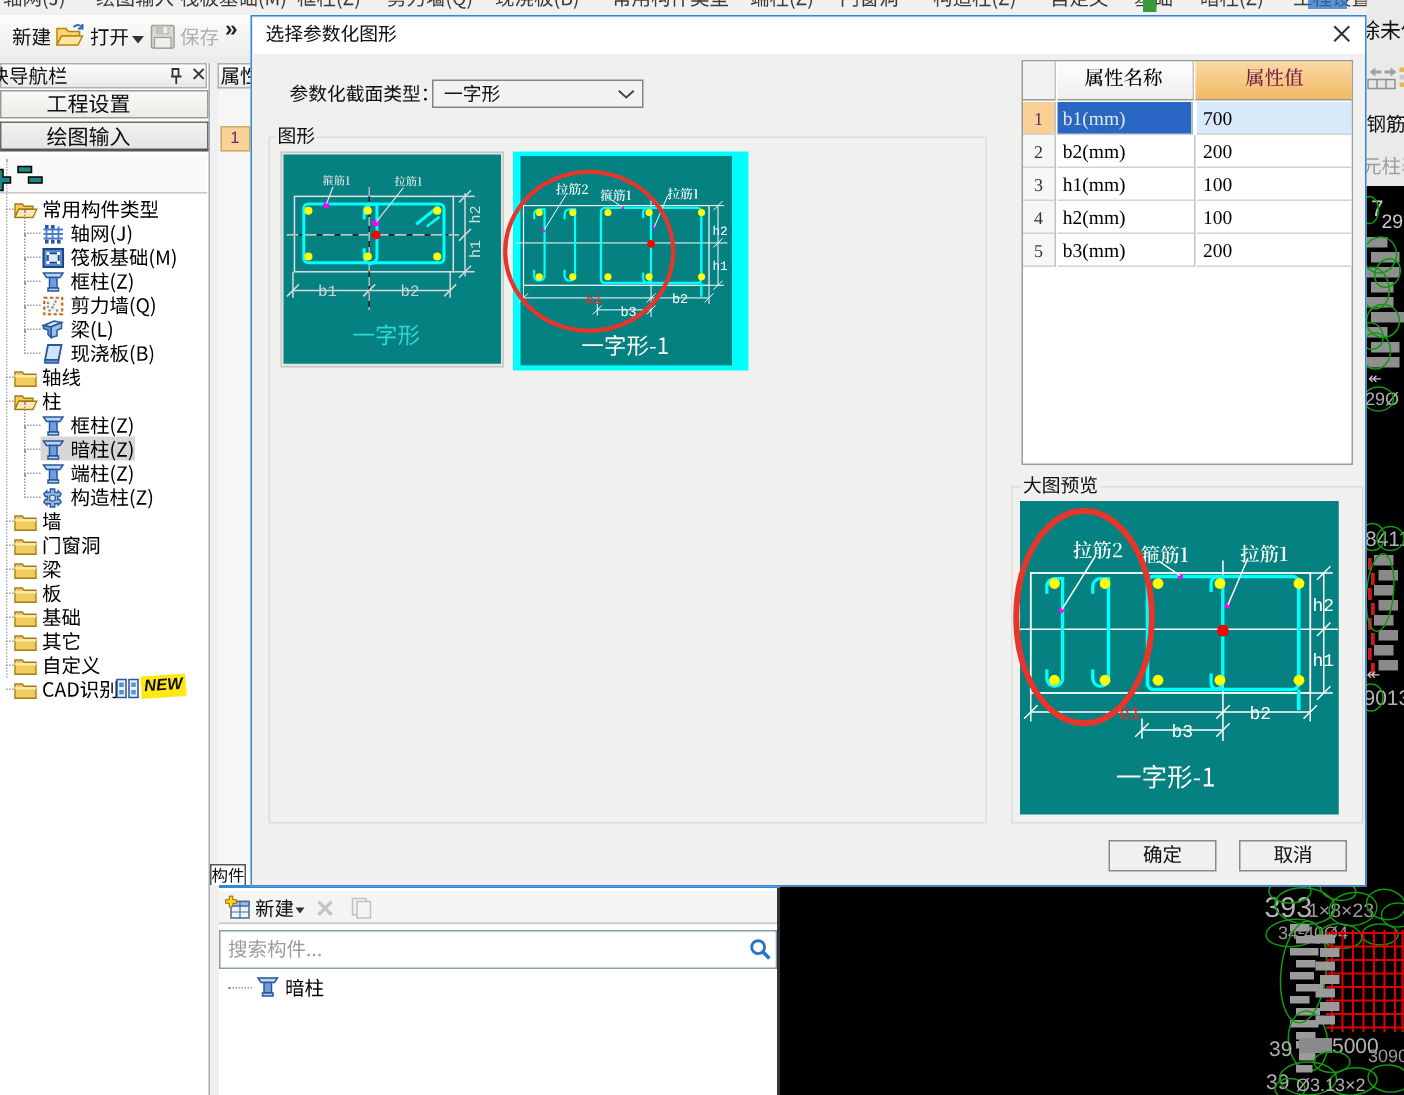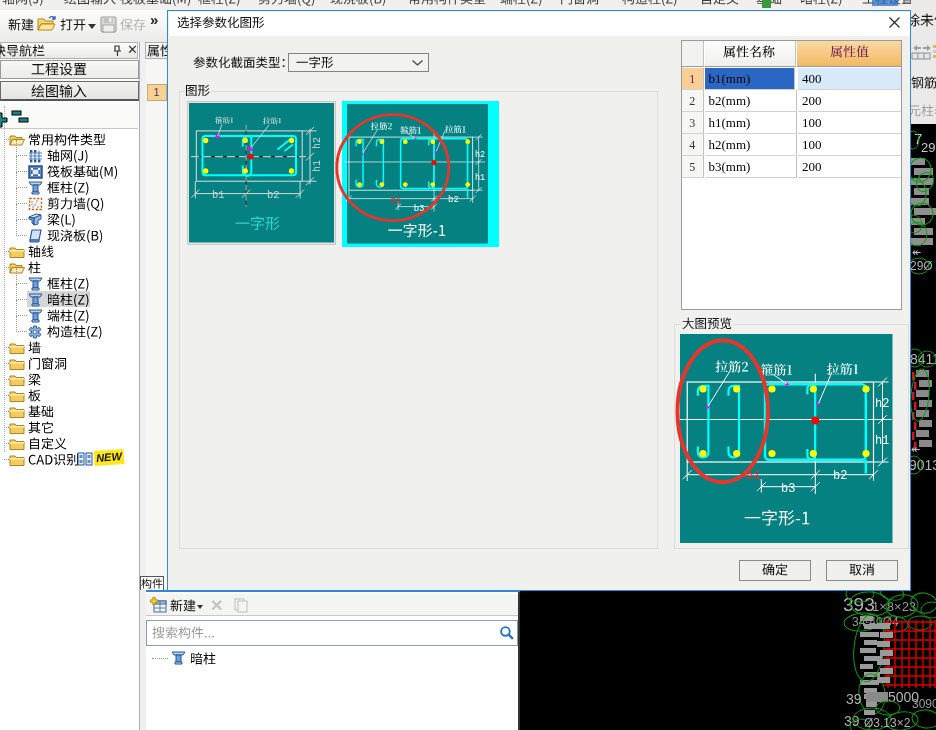--- a/index.html
+++ b/index.html
@@ -517,22 +517,22 @@
   </svg>
 <div class="a" style="left:826px;top:559.5px;width:72px;height:21px;background:#f0f0ee;border:1px solid #8a8a88;z-index:11"></div>
 <svg class="t" style="left:849px;top:563px;width:26.0px;height:13px;z-index:12;" viewBox="0 -88 200 100">
     <path fill="#111" d="M51 -73H88V-66H51ZM86 -73H87L88 -73L93 -72Q90 -52 85 -36Q79 -21 71 -10Q63 1 53 8Q52 7 51 5Q49 3 48 2Q57 -4 65 -14Q73 -24 78 -39Q84 -53 86 -71ZM62 -68Q64 -52 69 -39Q73 -25 80 -15Q87 -5 97 1Q96 2 95 3Q94 4 93 5Q92 6 91 7Q81 0 74 -10Q67 -21 62 -35Q58 -50 55 -67ZM5 -79H50V-72H5ZM15 -59H40V-52H15ZM15 -38H41V-31H15ZM12 -76H19V-11L12 -11ZM4 -13Q10 -14 18 -15Q25 -16 34 -18Q43 -19 51 -20L52 -14Q44 -12 35 -11Q27 -9 19 -8Q12 -7 6 -6ZM36 -76H43V8H36Z M143 -38H186V-31H143ZM143 -20H186V-14H143ZM186 -81 194 -78Q191 -73 188 -68Q185 -63 182 -59L176 -62Q177 -65 179 -68Q181 -71 183 -75Q185 -78 186 -81ZM135 -78 141 -81Q144 -78 146 -75Q148 -71 149 -68Q151 -65 152 -62L145 -59Q144 -62 143 -65Q141 -68 139 -72Q137 -75 135 -78ZM138 -55H186V-48H145V8H138ZM182 -55H190V-1Q190 2 189 3Q188 5 186 6Q183 7 180 7Q176 7 170 7Q170 6 169 4Q168 2 168 0Q172 0 175 0Q179 0 180 0Q182 0 182 -1ZM160 -84H168V-51H160ZM109 -78 113 -83Q116 -81 119 -79Q123 -77 126 -75Q129 -73 130 -71L126 -66Q124 -67 121 -70Q118 -72 115 -74Q112 -76 109 -78ZM104 -51 108 -56Q111 -55 115 -53Q118 -51 121 -49Q124 -47 126 -45L122 -39Q120 -41 117 -43Q114 -45 110 -47Q107 -49 104 -51ZM107 2Q109 -2 112 -7Q115 -13 118 -19Q121 -25 124 -30L130 -26Q127 -20 125 -15Q122 -9 119 -3Q116 2 113 7Z"></path>
   </svg>
 <div class="a" style="left:681px;top:40px;width:220.5px;height:269.5px;background:#fff;border:1px solid #9a9a98;z-index:11">
     <div style="position:absolute;left:0;top:0;width:21.5px;height:25.5px;background:#f2f2f0;border-right:1px solid #c2c2c0;border-bottom:1px solid #9a9a98"></div>
     <div style="position:absolute;left:22.5px;top:0;width:91.5px;height:25.5px;background:linear-gradient(#fdfdfd,#efefed);border-right:1px solid #c2c2c0;border-bottom:1px solid #9a9a98"></div>
     <div style="position:absolute;left:115px;top:0;width:103.5px;height:25.5px;background:linear-gradient(#fad9a2,#f2b964);border-bottom:1px solid #9a9a98"></div>
     <div style="position:absolute;left:0;top:26.5px;width:21.5px;height:22.1px;background:#f9cf96;border-right:1px solid #c2c2c0;border-bottom:1px solid #d2d2d0;color:#5a2a62;font-size:12px;text-align:center;line-height:22px;font-family:Liberation Serif,serif">1</div>
-    <div style="position:absolute;left:22.5px;top:26.5px;width:90px;height:22.1px;background:#2a66c4;border-right:1px solid #c2c2c0;border-bottom:1px solid #d2d2d0;color:#000000;font-size:13px;line-height:21px;padding-left:4px;font-family:Liberation Serif,serif">b1(mm)</div>
-    <div style="position:absolute;left:116px;top:26.5px;width:102.5px;height:22.1px;background:#d8e9fa;border-bottom:1px solid #d2d2d0;color:#000;font-size:13px;line-height:21px;padding-left:4px;font-family:Liberation Serif,serif">400</div>
+    <div style="position:absolute;left:22.5px;top:26.5px;width:90px;height:22.1px;background:#2a66c4;border-right:1px solid #c2c2c0;border-bottom:1px solid #d2d2d0;color:#e5e5e5;font-size:13px;line-height:21px;padding-left:4px;font-family:Liberation Serif,serif">b1(mm)</div>
+    <div style="position:absolute;left:116px;top:26.5px;width:102.5px;height:22.1px;background:#d8e9fa;border-bottom:1px solid #d2d2d0;color:#000;font-size:13px;line-height:21px;padding-left:4px;font-family:Liberation Serif,serif">700</div>
     <div style="position:absolute;left:0;top:48.6px;width:21.5px;height:22.1px;background:#f6f6f4;border-right:1px solid #c2c2c0;border-bottom:1px solid #d2d2d0;color:#333;font-size:12px;text-align:center;line-height:22px;font-family:Liberation Serif,serif">2</div>
     <div style="position:absolute;left:22.5px;top:48.6px;width:92.5px;height:22.1px;background:#fff;border-right:1px solid #c2c2c0;border-bottom:1px solid #d2d2d0;color:#000;font-size:13px;line-height:21px;padding-left:4px;font-family:Liberation Serif,serif">b2(mm)</div>
     <div style="position:absolute;left:116px;top:48.6px;width:102.5px;height:22.1px;background:#fff;border-bottom:1px solid #d2d2d0;color:#000;font-size:13px;line-height:21px;padding-left:4px;font-family:Liberation Serif,serif">200</div>
     <div style="position:absolute;left:0;top:70.7px;width:21.5px;height:22.1px;background:#f6f6f4;border-right:1px solid #c2c2c0;border-bottom:1px solid #d2d2d0;color:#333;font-size:12px;text-align:center;line-height:22px;font-family:Liberation Serif,serif">3</div>
     <div style="position:absolute;left:22.5px;top:70.7px;width:92.5px;height:22.1px;background:#fff;border-right:1px solid #c2c2c0;border-bottom:1px solid #d2d2d0;color:#000;font-size:13px;line-height:21px;padding-left:4px;font-family:Liberation Serif,serif">h1(mm)</div>
     <div style="position:absolute;left:116px;top:70.7px;width:102.5px;height:22.1px;background:#fff;border-bottom:1px solid #d2d2d0;color:#000;font-size:13px;line-height:21px;padding-left:4px;font-family:Liberation Serif,serif">100</div>
     <div style="position:absolute;left:0;top:92.80000000000001px;width:21.5px;height:22.1px;background:#f6f6f4;border-right:1px solid #c2c2c0;border-bottom:1px solid #d2d2d0;color:#333;font-size:12px;text-align:center;line-height:22px;font-family:Liberation Serif,serif">4</div>
     <div style="position:absolute;left:22.5px;top:92.80000000000001px;width:92.5px;height:22.1px;background:#fff;border-right:1px solid #c2c2c0;border-bottom:1px solid #d2d2d0;color:#000;font-size:13px;line-height:21px;padding-left:4px;font-family:Liberation Serif,serif">h2(mm)</div>
     <div style="position:absolute;left:116px;top:92.80000000000001px;width:102.5px;height:22.1px;background:#fff;border-bottom:1px solid #d2d2d0;color:#000;font-size:13px;line-height:21px;padding-left:4px;font-family:Liberation Serif,serif">100</div>
     <div style="position:absolute;left:0;top:114.9px;width:21.5px;height:22.1px;background:#f6f6f4;border-right:1px solid #c2c2c0;border-bottom:1px solid #d2d2d0;color:#333;font-size:12px;text-align:center;line-height:22px;font-family:Liberation Serif,serif">5</div>

